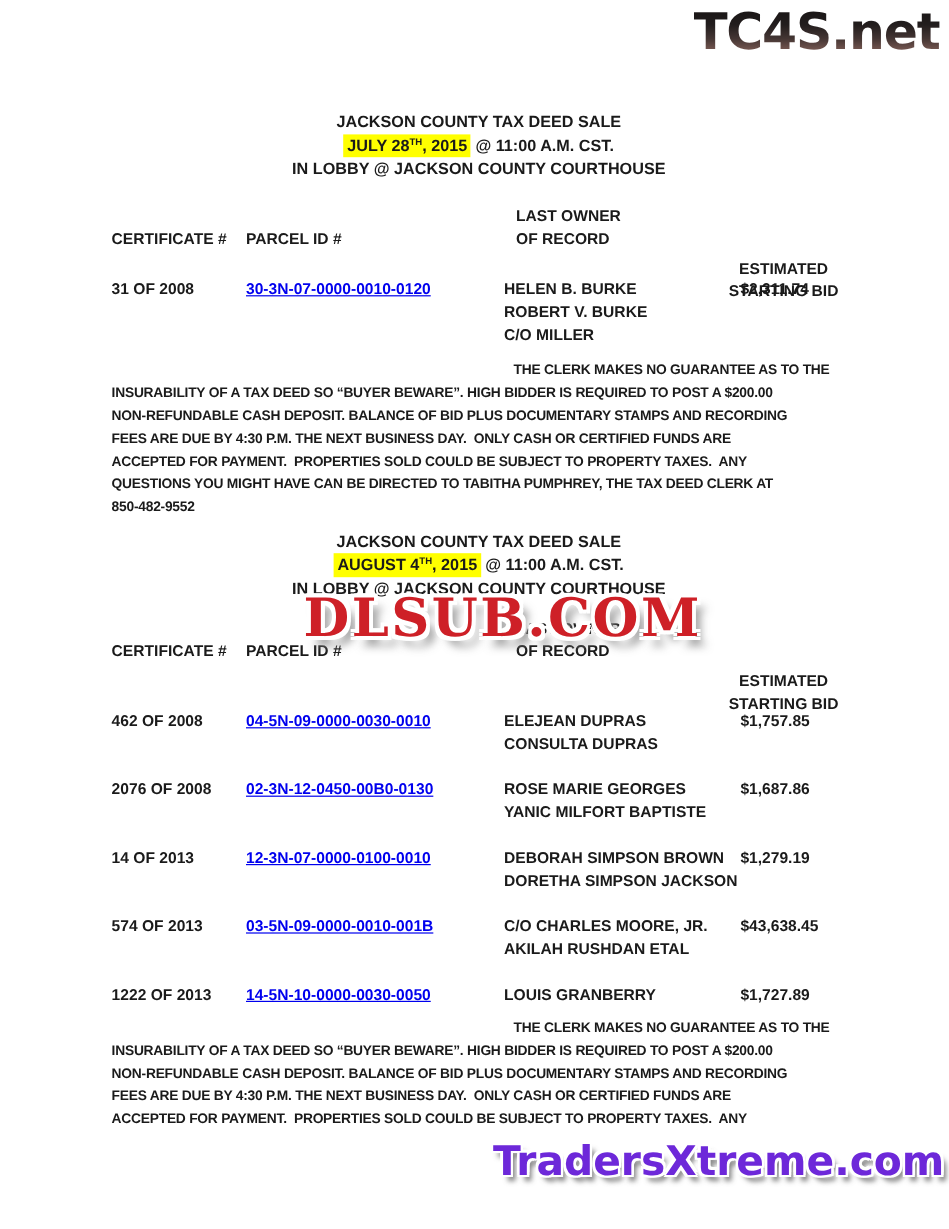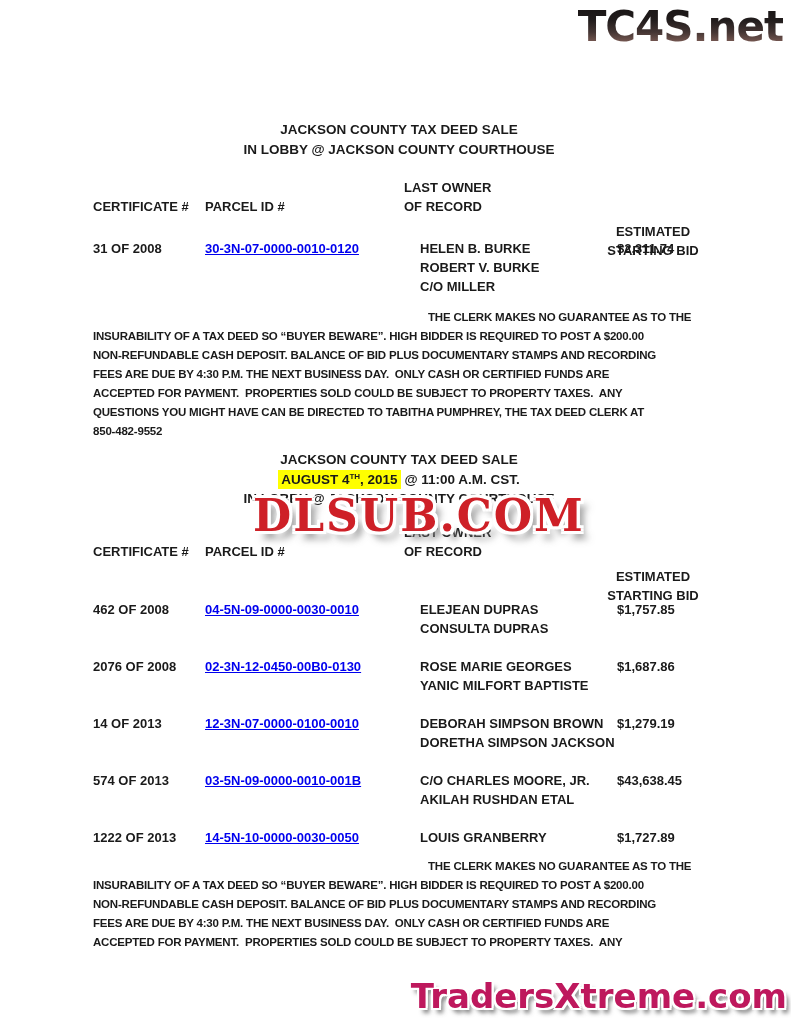--- a/index.html
+++ b/index.html
@@ -28,50 +28,50 @@
     font-family: "DejaVu Serif", serif;
     font-weight: bold; font-size: 44px; letter-spacing: 2px;
     color: #ce2027;
     text-shadow:
       3px 3px 0 #fff, -3px -3px 0 #fff, 3px -3px 0 #fff, -3px 3px 0 #fff,
       3px 0 0 #fff, -3px 0 0 #fff, 0 3px 0 #fff, 0 -3px 0 #fff,
       7px 8px 7px rgba(140,140,140,0.85);
     z-index: 30;
   }
   .logo-traders {
-    position: absolute; right: 4px; top: 976px;
+    position: absolute; right: 4px; top: 948px;
     font-family: "DejaVu Sans", sans-serif;
     font-weight: bold; font-size: 34px; letter-spacing: 0px;
-    color: #be185d;
+    color: #6d28d9;
     text-shadow:
       2px 2px 0 #fff, -2px -2px 0 #fff, 2px -2px 0 #fff, -2px 2px 0 #fff,
       2px 0 0 #fff, -2px 0 0 #fff, 0 2px 0 #fff, 0 -2px 0 #fff,
       4px 5px 4px rgba(80,80,80,0.7);
     z-index: 30;
   }
 
   
   .content {
     position: relative;
     margin-left: 93px; width: 612px;
-    padding-top: 120px;
+    padding-top: 92px;
     font-size: 13px; line-height: 19px;
     z-index: 10;
   }
 
   .title-block { text-align: center; line-height: 19.5px; font-size: 13.5px; }
   .title-block.second { margin-top: 9px; }
   .hl { background: #ffff00; padding: 0 3px; display: inline-block; }
   .sup { font-size: 8px; vertical-align: 5px; line-height: 0; }
 
   .t-header { position: relative; height: 38px; margin-top: 19px; }
   .t-header.second { margin-top: 14px; }
   .h-cert   { position: absolute; left: 0; bottom: 0; white-space: nowrap; text-align: center; }
   .h-parcel { position: absolute; left: 112px; bottom: 0; white-space: nowrap; text-align: center; }
-  .h-owner  { position: absolute; left: 311px; top: 0; white-space: nowrap; }
+  .h-owner  { position: absolute; left: 337px; top: 0; white-space: nowrap; }
   .h-bid    { position: absolute; left: 503px; top: 0; width: 114px; text-align: center; white-space: nowrap; margin-top: 44px; }
 
   .rows { margin-top: 39px; }
   .rows .t-row + .t-row { margin-top: 19px; }
   .t-row { position: relative; min-height: 19px; }
   .t-row .cert   { position: absolute; left: 0; top: 0; white-space: nowrap; }
   .t-row .parcel { position: absolute; left: 112px; top: 0; white-space: nowrap;
                    color: #0000ee; text-decoration: underline; }
   .t-row .owners { margin-left: 327px; }
   .t-row .bid    { position: absolute; left: 524px; top: 0; white-space: nowrap; }
@@ -86,20 +86,21 @@
 <body>
 
 <div class="logo-tc4s">TC4S.net</div>
 <div class="logo-dlsub">DLSUB.COM</div>
 <div class="logo-traders">TradersXtreme.com</div>
 
 <div class="content">
 
   <div class="title-block">
     <div>JACKSON COUNTY TAX DEED SALE</div>
+    <div><span class="hl"><span>JULY 28</span><span class="sup">TH</span><span>, 2015</span></span><span> @ 11:00 A.M. CST.</span></div>
     <div>IN LOBBY @ JACKSON COUNTY COURTHOUSE</div>
   </div>
 
   <div class="t-header">
     <span class="h-cert">CERTIFICATE #</span>
     <span class="h-parcel">PARCEL ID #</span>
     <div class="h-owner">
       <div>LAST OWNER</div>
       <div>OF RECORD</div>
     </div>

